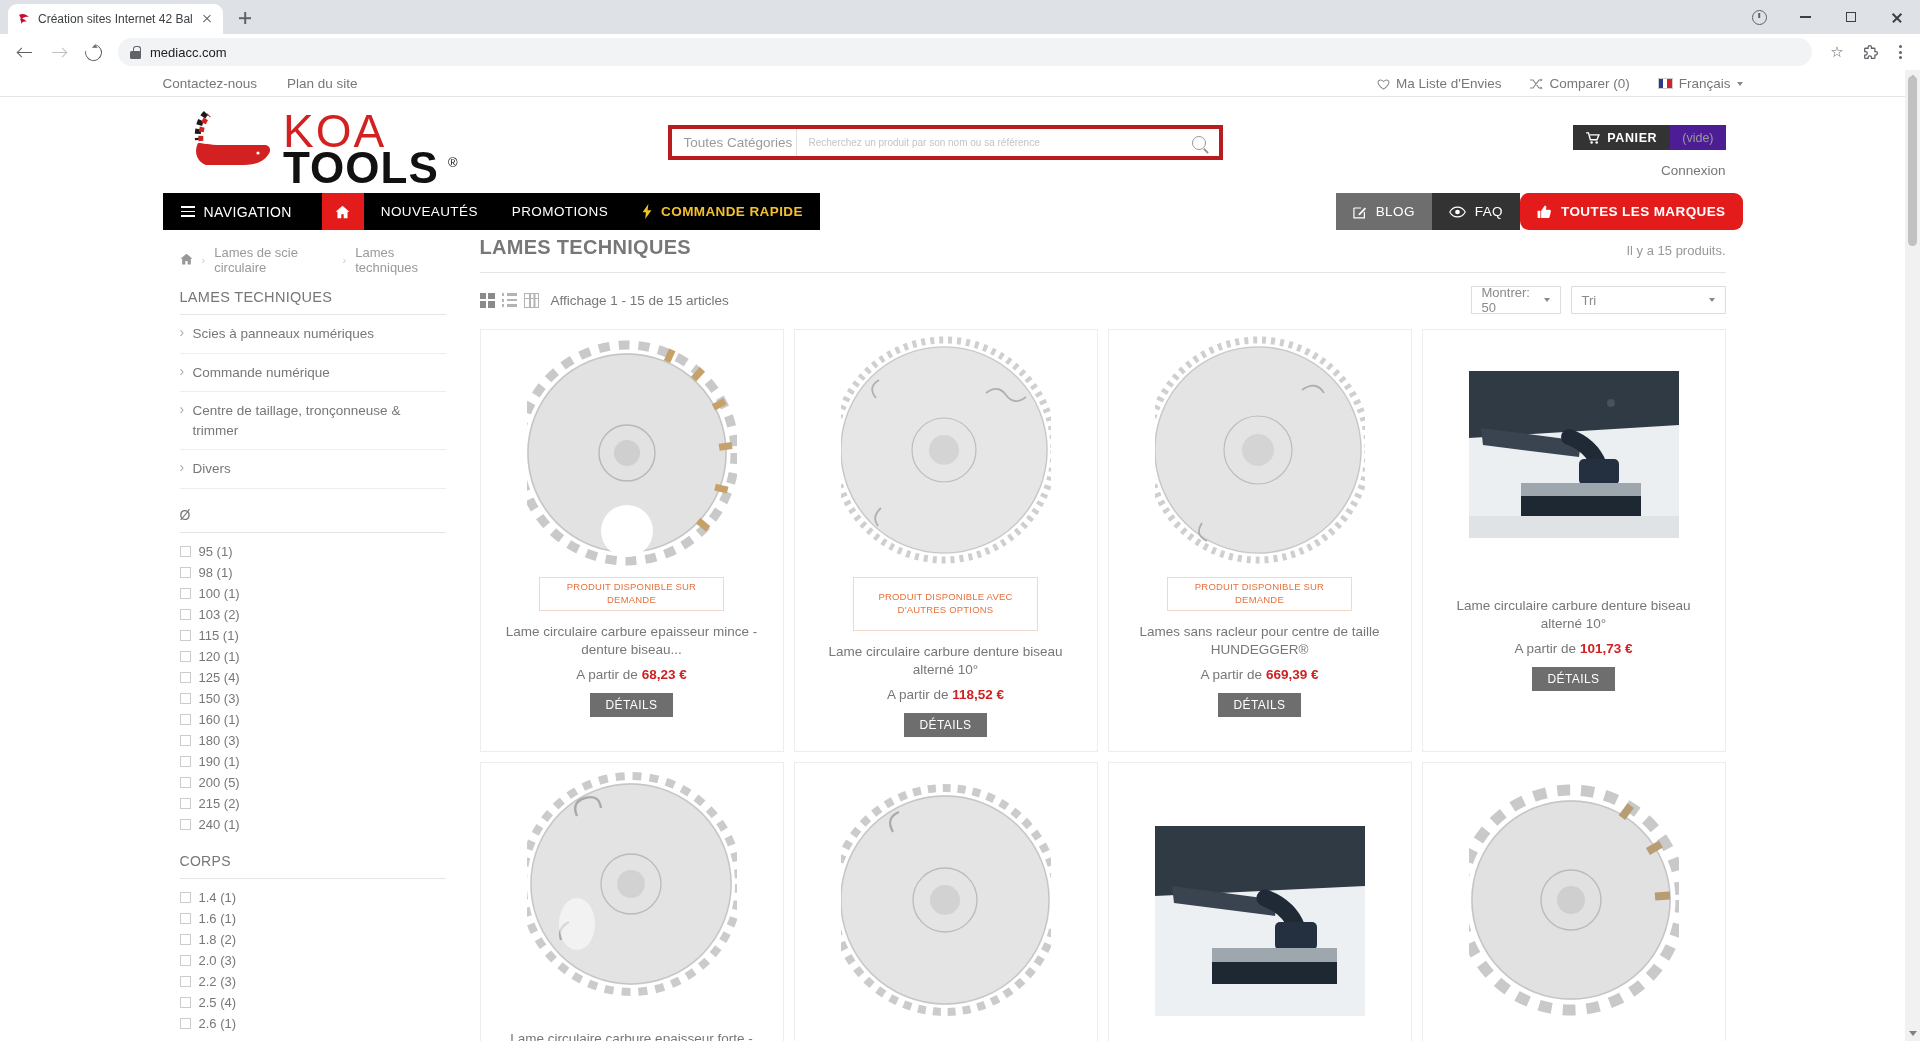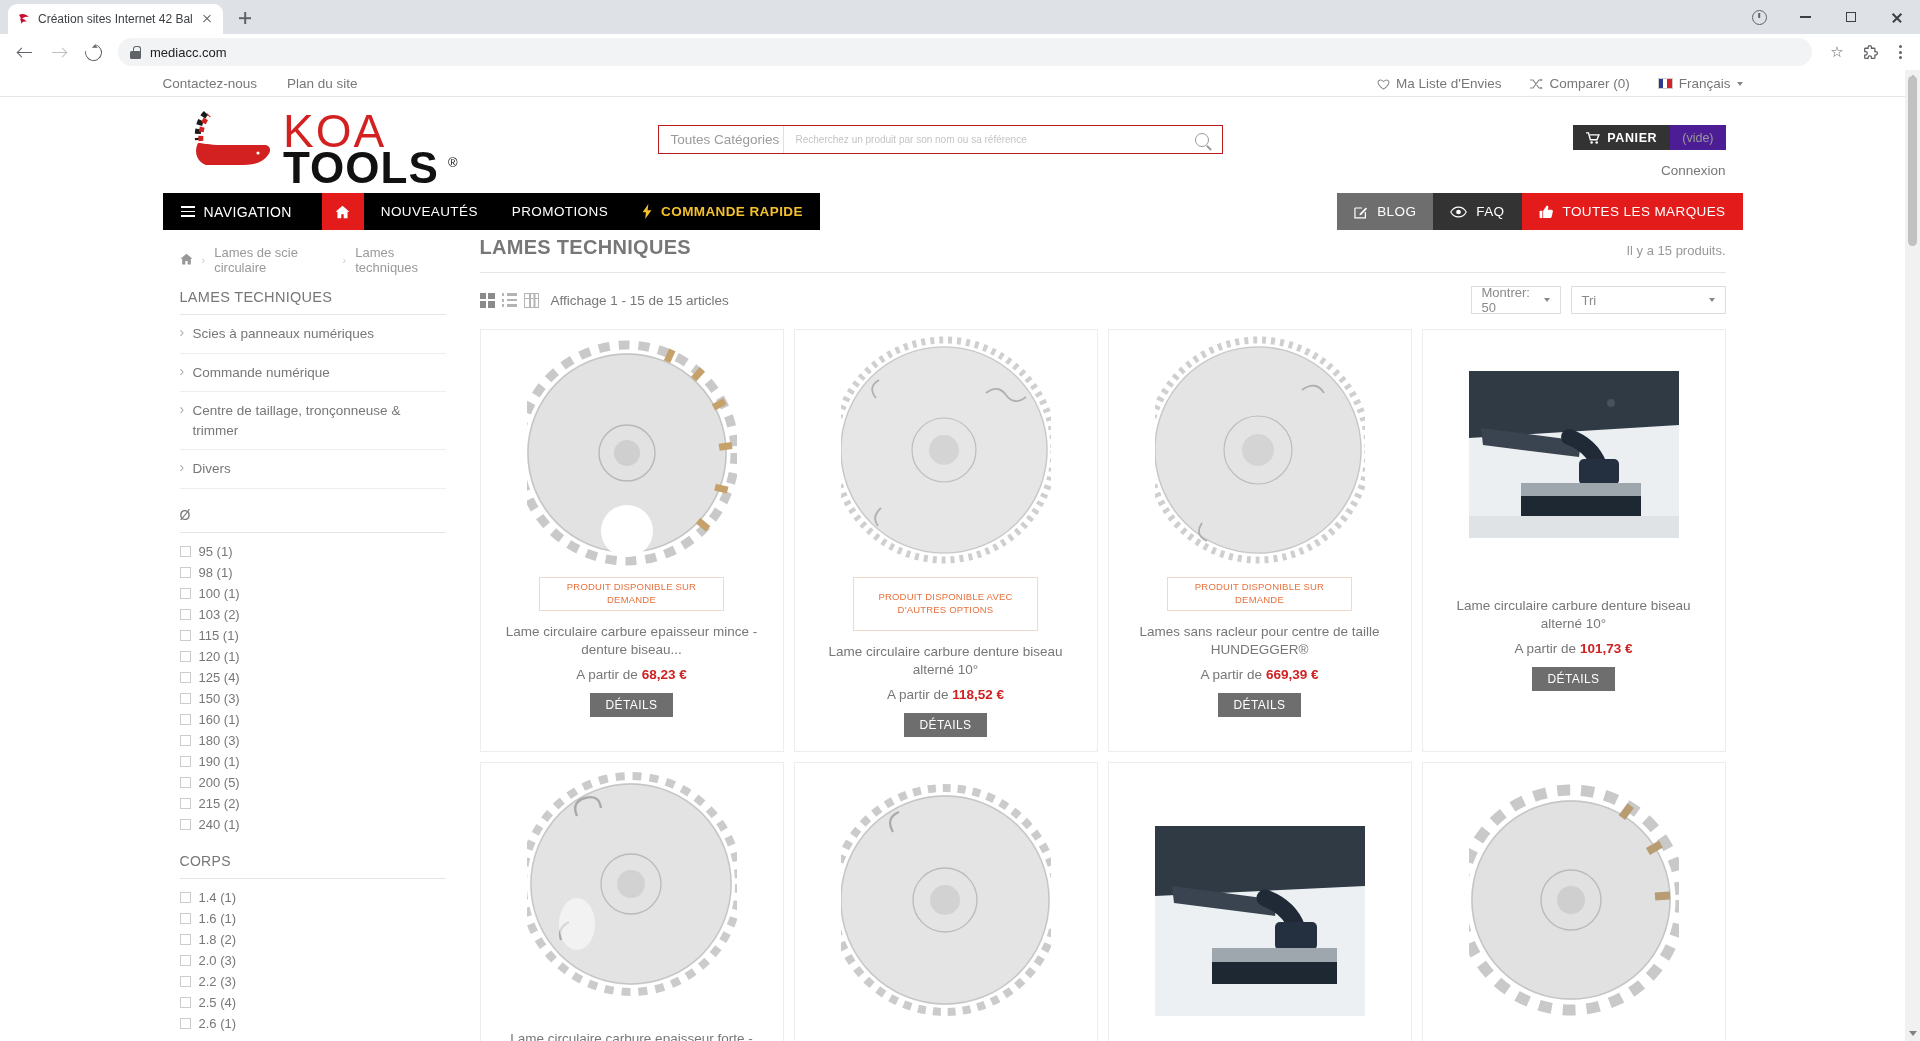--- a/index.html
+++ b/index.html
@@ -96,21 +96,21 @@
 
   
   .header { height:96px; }
   .header .wrap { display:flex; align-items:flex-start; height:96px; position:relative; }
   .logo { margin-left:17px; margin-top:10px; width:300px; height:76px; position:relative; }
   .logo svg { display:block; }
 
   .headcenter { position:absolute; left:495px; top:12px; width:565px; }
   .promo-row { display:flex; justify-content:center; gap:22px; font-size:13px; color:#777; }
   .promo-row span { display:flex; align-items:center; gap:6px; }
-  .searchbox { margin-top:16px; height:29px; border:1px solid #b91c1c; display:flex; background:#fff; }
+  .searchbox { margin-top:16px; height:35px; border:4px solid #b91c1c; display:flex; background:#fff;margin-left:10px; }
   .cat-select { width:125px; border-right:1px solid #e0e0e0; display:flex; align-items:center; padding-left:12px; font-size:13.5px; color:#9b9b9b; }
   .search-field { flex:1; display:flex; align-items:center; padding-left:12px; font-size:10px; color:#c4c4c4; }
   .search-btn { width:40px; display:flex; align-items:center; justify-content:center; }
   .mag { width:14px; height:14px; border:1.6px solid #999; border-radius:50%; position:relative; display:inline-block; }
   .mag::after { content:""; position:absolute; width:1.6px; height:6px; background:#999; right:-2px; bottom:-5px; transform:rotate(-45deg); }
 
   .headright { position:absolute; right:17px; top:28px; text-align:right; }
   .cart { display:inline-flex; height:25px; }
   .cart .blk { background:#333; color:#fff; font-size:12.5px; letter-spacing:.6px; display:flex; align-items:center; gap:7px; padding:0 13px; font-weight:bold; }
   .cart .gry { background:#4c1d95; color:#999; font-size:12.5px; display:flex; align-items:center; padding:0 12px; }
@@ -120,21 +120,21 @@
   .navbar { height:37px; }
   .navbar .wrap { display:flex; height:37px; }
   .nav-left { display:flex; background:#000; }
   .nav-item { display:flex; align-items:center; padding:0 17px; color:#fff; font-size:13.5px; letter-spacing:.4px; gap:9px; white-space:nowrap; }
   .nav-item.navigation { padding-left:18px; padding-right:30px; font-size:14px; }
   .nav-item.home { background:#e31b1b; width:42px; padding:0; justify-content:center; }
   .nav-item.rapide { color:#f4c02c; font-weight:bold; }
   .nav-right { display:flex; margin-left:auto; }
   .nav-right .blog { background:#6e6e6e; }
   .nav-right .faq { background:#333; }
-  .nav-right .marques { background:#e31b1b; font-weight:normal; }
+  .nav-right .marques { background:#e31b1b; font-weight:bold;border-radius:9px; }
   .hamburger { display:inline-flex; flex-direction:column; gap:3px; }
   .hamburger i { display:block; width:14px; height:1.8px; background:#fff; }
 
   
   .content { display:flex; }
   .content .wrap { display:flex; align-items:flex-start; padding-top:6px; }
   .sidebar { width:300px; padding:0 17px; flex:0 0 300px; }
   .maincol { flex:1; padding:0 17px 0 17px; }
 
   .breadcrumb { font-size:13px; color:#999; padding:9px 0 14px 0; display:flex; align-items:center; gap:9px; }

